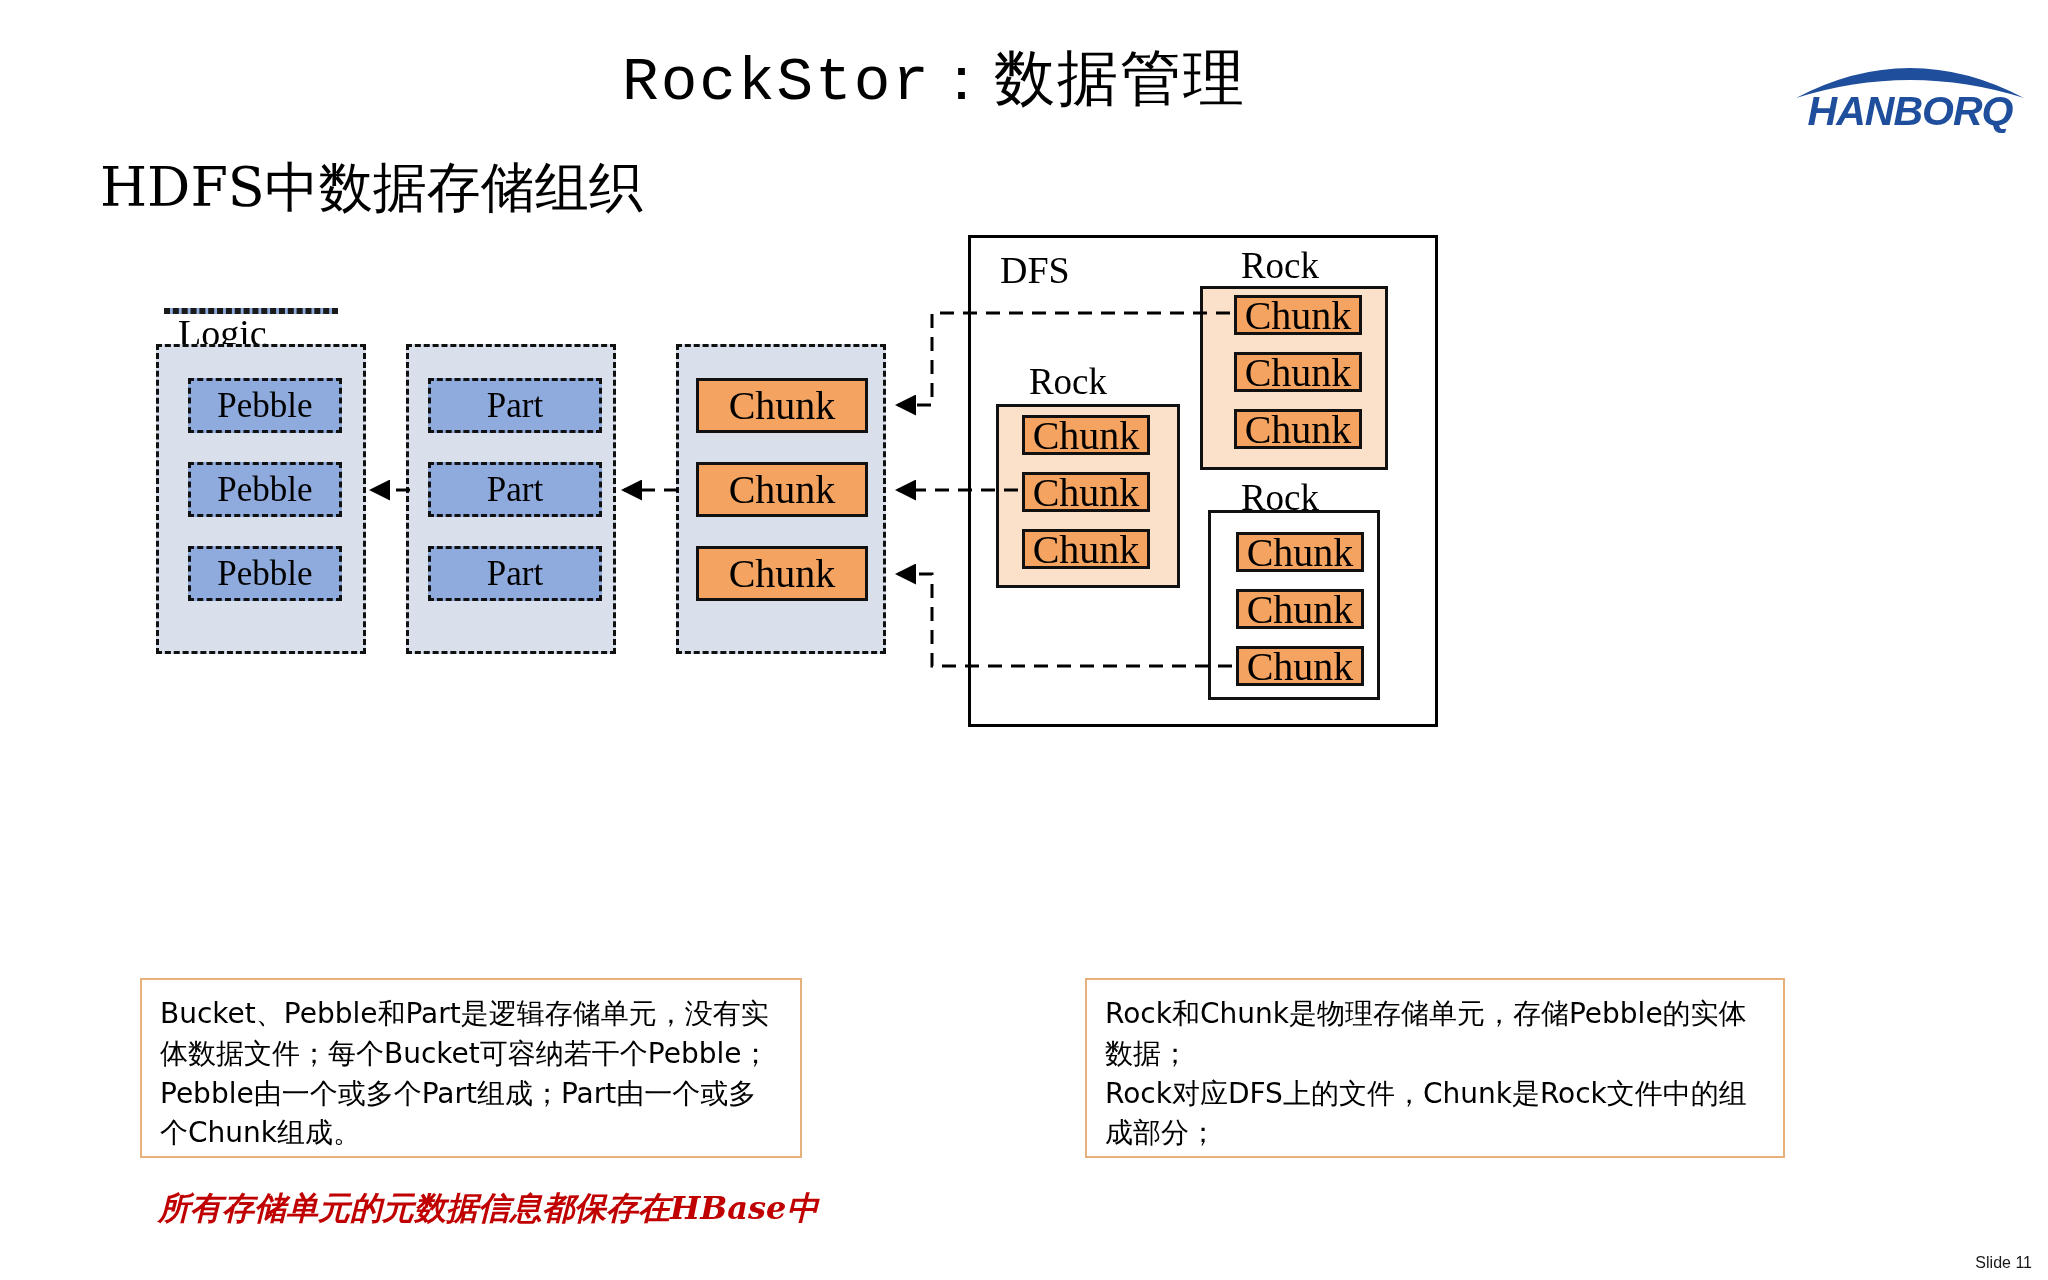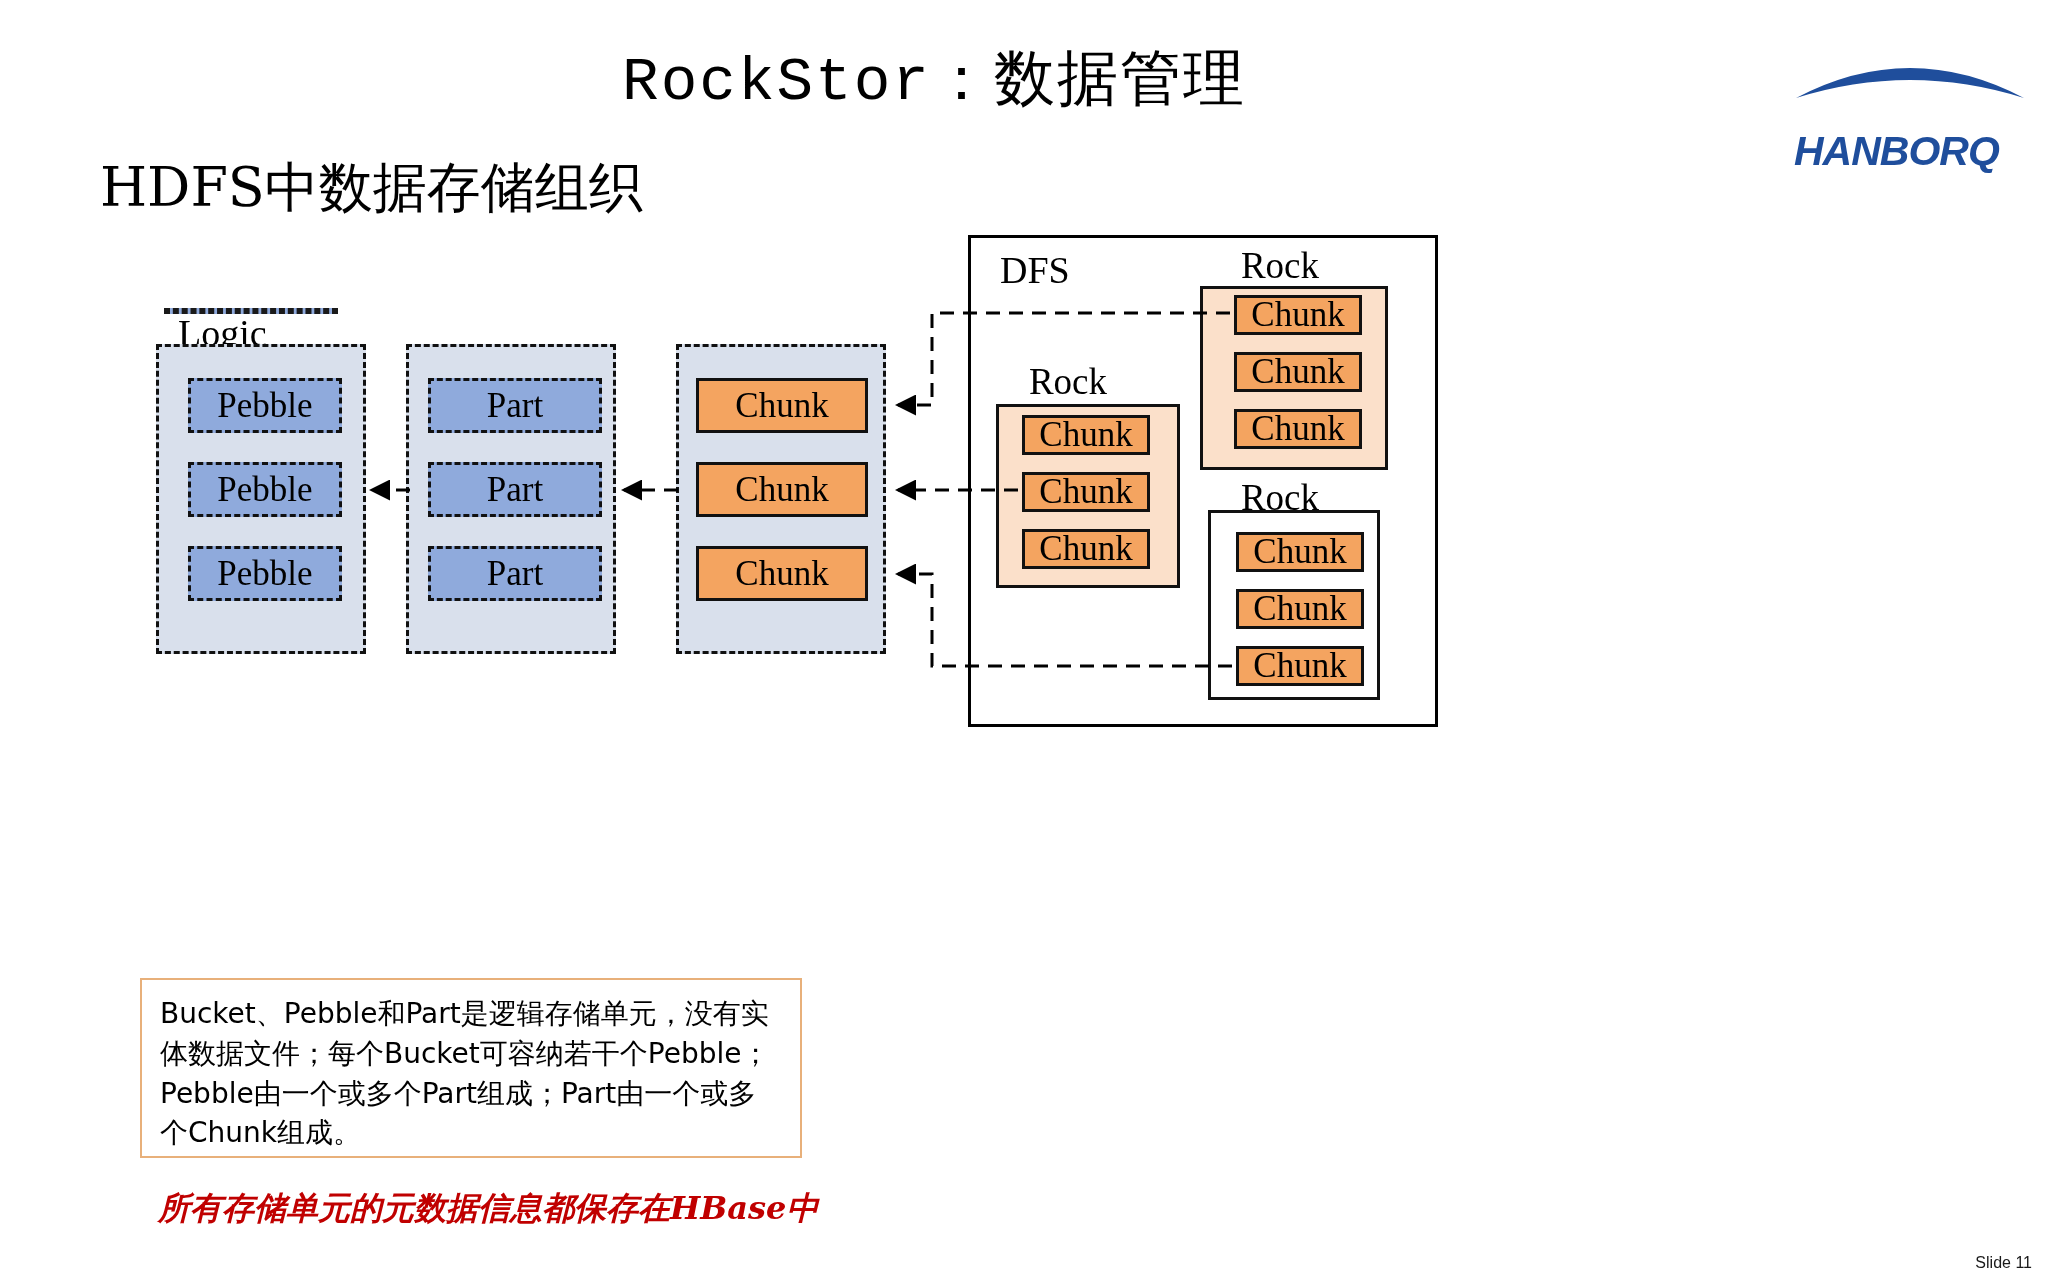--- a/index.html
+++ b/index.html
@@ -40,27 +40,27 @@
   #logo-arc {
     position: absolute;
     left: 0; top: 0;
     width: 232px; height: 52px;
   }
   #logo-text {
     position: absolute;
     left: 0;
     top: 40px;
     width: 232px;
+    text-align: center;
     font-family: "Liberation Sans", sans-serif;
     font-weight: bold;
     font-style: italic;
     font-size: 41px;
     letter-spacing: -1px;
     color: #1F4E9C;
-    margin-top: 40px;
   }
 
   
   #section-heading {
     position: absolute;
     left: 100px;
     top: 152px;
     font-family: "DejaVu Serif", serif;
     font-size: 54px;
     color: #000000;
@@ -131,21 +131,21 @@
   }
   .chunk-box {
     position: absolute;
     background: #F4A460;
     border: 3px solid #111111;
     box-sizing: border-box;
     display: flex;
     align-items: center;
     justify-content: center;
     font-family: "Liberation Serif", serif;
-    font-size: 35px;
+    font-size: 40px;
     color: #000000;
   }
 
   
   #dfs-box {
     position: absolute;
     left: 968px;
     top: 235px;
     width: 470px;
     height: 492px;
@@ -300,18 +300,20 @@
 
     <path d="M 1230,313 L 932,313 L 932,405 L 898,405" stroke="#000000" stroke-width="3" stroke-dasharray="14 9" fill="none" marker-end="url(#arrowhead)"></path>
 
     <path d="M 1018,490 L 898,490" stroke="#000000" stroke-width="3" stroke-dasharray="14 9" fill="none" marker-end="url(#arrowhead)"></path>
 
     <path d="M 1232,666 L 932,666 L 932,574 L 898,574" stroke="#000000" stroke-width="3" stroke-dasharray="14 9" fill="none" marker-end="url(#arrowhead)"></path>
   </svg>
 
   <div class="note-box" id="note-left">Bucket、Pebble和Part是逻辑存储单元，没有实体数据文件；每个Bucket可容纳若干个Pebble；
 Pebble由一个或多个Part组成；Part由一个或多个Chunk组成。</div>
+  <div class="note-box" id="note-right">Rock和Chunk是物理存储单元，存储Pebble的实体数据；
+Rock对应DFS上的文件，Chunk是Rock文件中的组成部分；</div>
 
   <div id="red-note">所有存储单元的元数据信息都保存在HBase中</div>
 
   <div id="slide-number">Slide 11</div>
 
 </div>
 
 </body></html>

